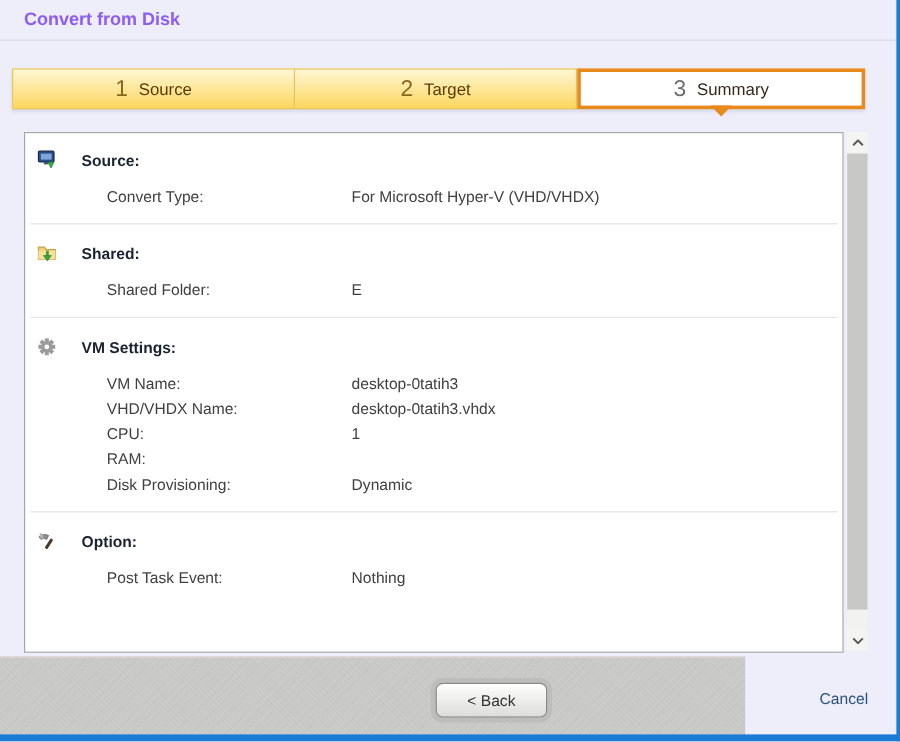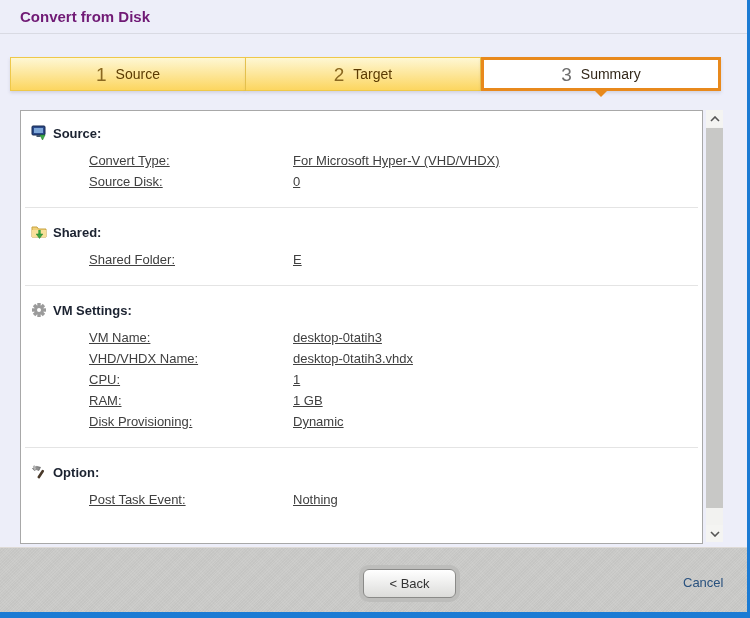--- a/index.html
+++ b/index.html
@@ -7,21 +7,21 @@
     width:750px;height:618px;position:relative;overflow:hidden;
     font-family:"Liberation Sans", sans-serif;
     background:#edeef9;
   }
   
   .win-border-right{position:absolute;top:0;right:0;width:3px;height:618px;background:#1b7bd4;z-index:50;}
   .win-border-bottom{position:absolute;left:0;bottom:0;width:750px;height:6px;background:#1b7bd4;z-index:50;}
 
   
   .titlebar{position:absolute;left:0;top:0;width:750px;height:33px;background:#edeef9;border-bottom:1px solid #d9dae3;}
-  .title{position:absolute;left:20px;top:8px;font-size:15px;font-weight:bold;color:#701a75;}
+  .title{position:absolute;left:20px;top:8px;font-size:15px;font-weight:bold;color:#8b5cf6;}
 
   
   .tabs{position:absolute;left:10px;top:57px;width:711px;height:34px;display:flex;z-index:5;}
   .tab{
     flex:1;display:flex;align-items:center;justify-content:center;gap:9px;
     background:linear-gradient(#fef7d4,#fcd660);
     border:1px solid #eec84a;border-left:none;
     box-shadow:0 2px 3px rgba(90,90,120,.18);
     cursor:pointer;position:relative;
   }
@@ -38,40 +38,40 @@
     width:0;height:0;border-left:9px solid transparent;border-right:9px solid transparent;
     border-top:9px solid #e8891c;
   }
 
   
   .panel{
     position:absolute;left:20px;top:110px;width:683px;height:434px;
     background:#ffffff;border:1px solid #a8a8a8;overflow:hidden;
     font-size:13px;color:#404040;box-sizing:border-box;
   }
-  .sec-header{display:flex;align-items:center;gap:6px;margin:14px 12px 0 10px;height:20px;}
+  .sec-header{display:flex;align-items:center;gap:21px;margin:14px 12px 0 10px;height:20px;}
   .section:first-child .sec-header{margin-top:12px;}
   .sec-title{font-size:13px;font-weight:bold;color:#1b2230;}
   .rows{margin-top:10px;}
-  .row{display:flex;align-items:flex-start;height:21px;margin-left:68px;text-decoration:underline;}
+  .row{display:flex;align-items:center;height:21px;margin-left:68px;}
   .row .lbl{width:204px;flex:none;}
   .row .val{flex:1;}
   .sec-sep{border:none;border-top:1px solid #e4e4e4;margin:12px 4px 0 4px;}
   .sec-icon{width:16px;height:16px;flex:none;}
 
   
   .scrollbar{position:absolute;left:706px;top:110px;width:17px;height:432px;background:#f2f2f0;}
   .sb-btn{position:absolute;left:0;width:17px;height:17px;background:#f4f4f2;display:flex;align-items:center;justify-content:center;cursor:pointer;}
   .sb-up{top:0;}
   .sb-down{bottom:0;}
   .sb-thumb{position:absolute;left:0;top:18px;width:17px;height:380px;background:#c8c8c6;cursor:pointer;}
 
   
   .footer{
-    position:absolute;left:0;top:547px;width:750px;height:65px;
+    position:absolute;left:0;top:547px;width:621px;height:65px;
     background:#cbcbc9;border-top:1px solid #dedad6;
     background-image:
       repeating-linear-gradient(45deg, rgba(255,255,255,.05) 0 1px, transparent 1px 3px),
       repeating-linear-gradient(-45deg, rgba(0,0,0,.03) 0 1px, transparent 1px 2px);
     text-align: right;
   }
   .btn{
     position:absolute;height:29px;border-radius:6px;font-size:13px;
     display:flex;align-items:center;justify-content:center;cursor:pointer;
     box-shadow:0 0 0 4px #bdbdbb;box-sizing:border-box;
@@ -123,24 +123,20 @@
         <rect x="3" y="3" width="9" height="5" fill="#7ea7d8"></rect>
         <rect x="5.5" y="10" width="4" height="2" fill="#44546a"></rect>
         <path d="M9 10 h5 l-2.5 5 z" fill="#3fae49" stroke="#1e7a28" stroke-width="0.6"></path>
       </svg>
       <span class="sec-title">Source:</span>
     </div>
     <div class="rows">
       <div class="row">
         <span class="lbl">Convert Type:</span>
         <span class="val">For Microsoft Hyper-V (VHD/VHDX)</span>
-      </div>
-      <div class="row">
-        <span class="lbl">Source Disk:</span>
-        <span class="val">0</span>
       </div>
     </div>
     <hr class="sec-sep">
   </div>
 
   <div class="section">
     <div class="sec-header">
       <svg class="sec-icon" viewBox="0 0 16 16">
         <path d="M1 3 h5 l1.5 2 H15 v8 H1 Z" fill="#f0d078" stroke="#c7a23f" stroke-width="1"></path>
         <path d="M1 6 h14 v7 H1 Z" fill="#f7e09a"></path>
@@ -180,21 +176,20 @@
       <div class="row">
         <span class="lbl">VHD/VHDX Name:</span>
         <span class="val">desktop-0tatih3.vhdx</span>
       </div>
       <div class="row">
         <span class="lbl">CPU:</span>
         <span class="val">1</span>
       </div>
       <div class="row">
         <span class="lbl">RAM:</span>
-        <span class="val">1 GB</span>
       </div>
       <div class="row">
         <span class="lbl">Disk Provisioning:</span>
         <span class="val">Dynamic</span>
       </div>
     </div>
     <hr class="sec-sep">
   </div>
 
   <div class="section">

